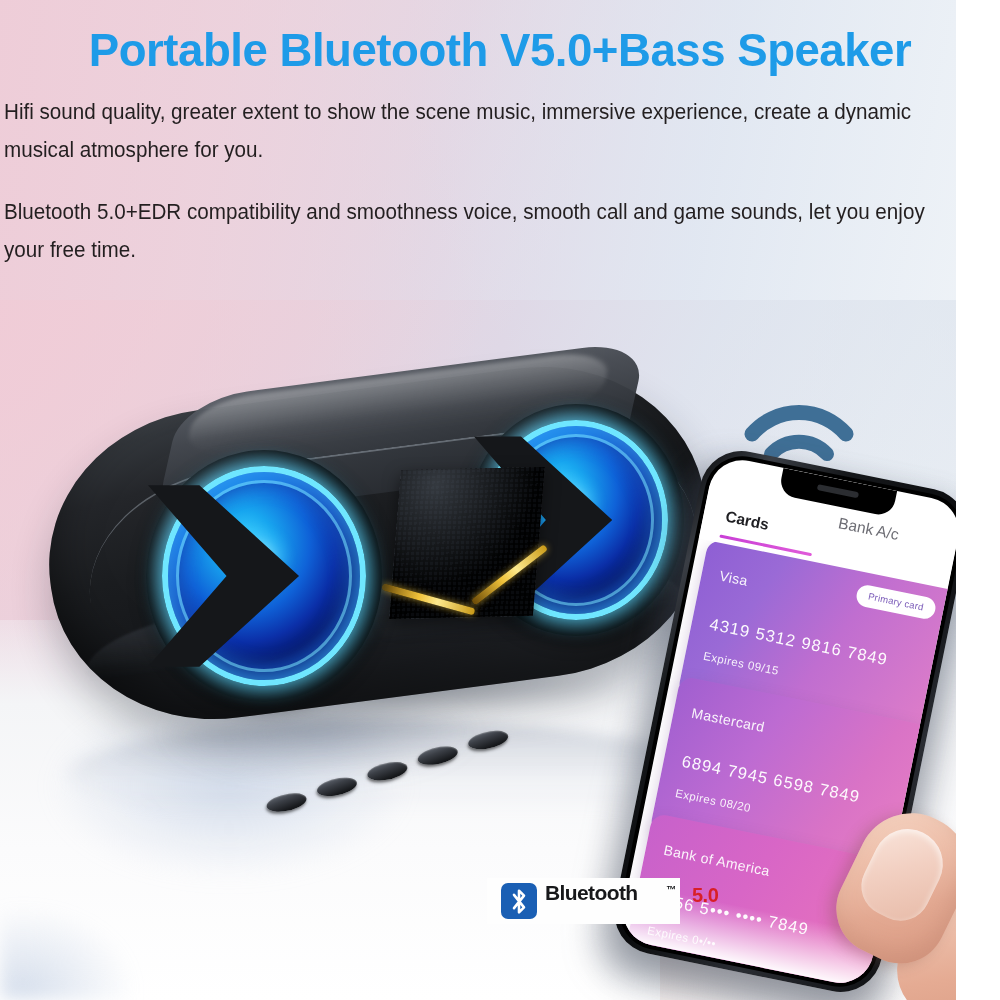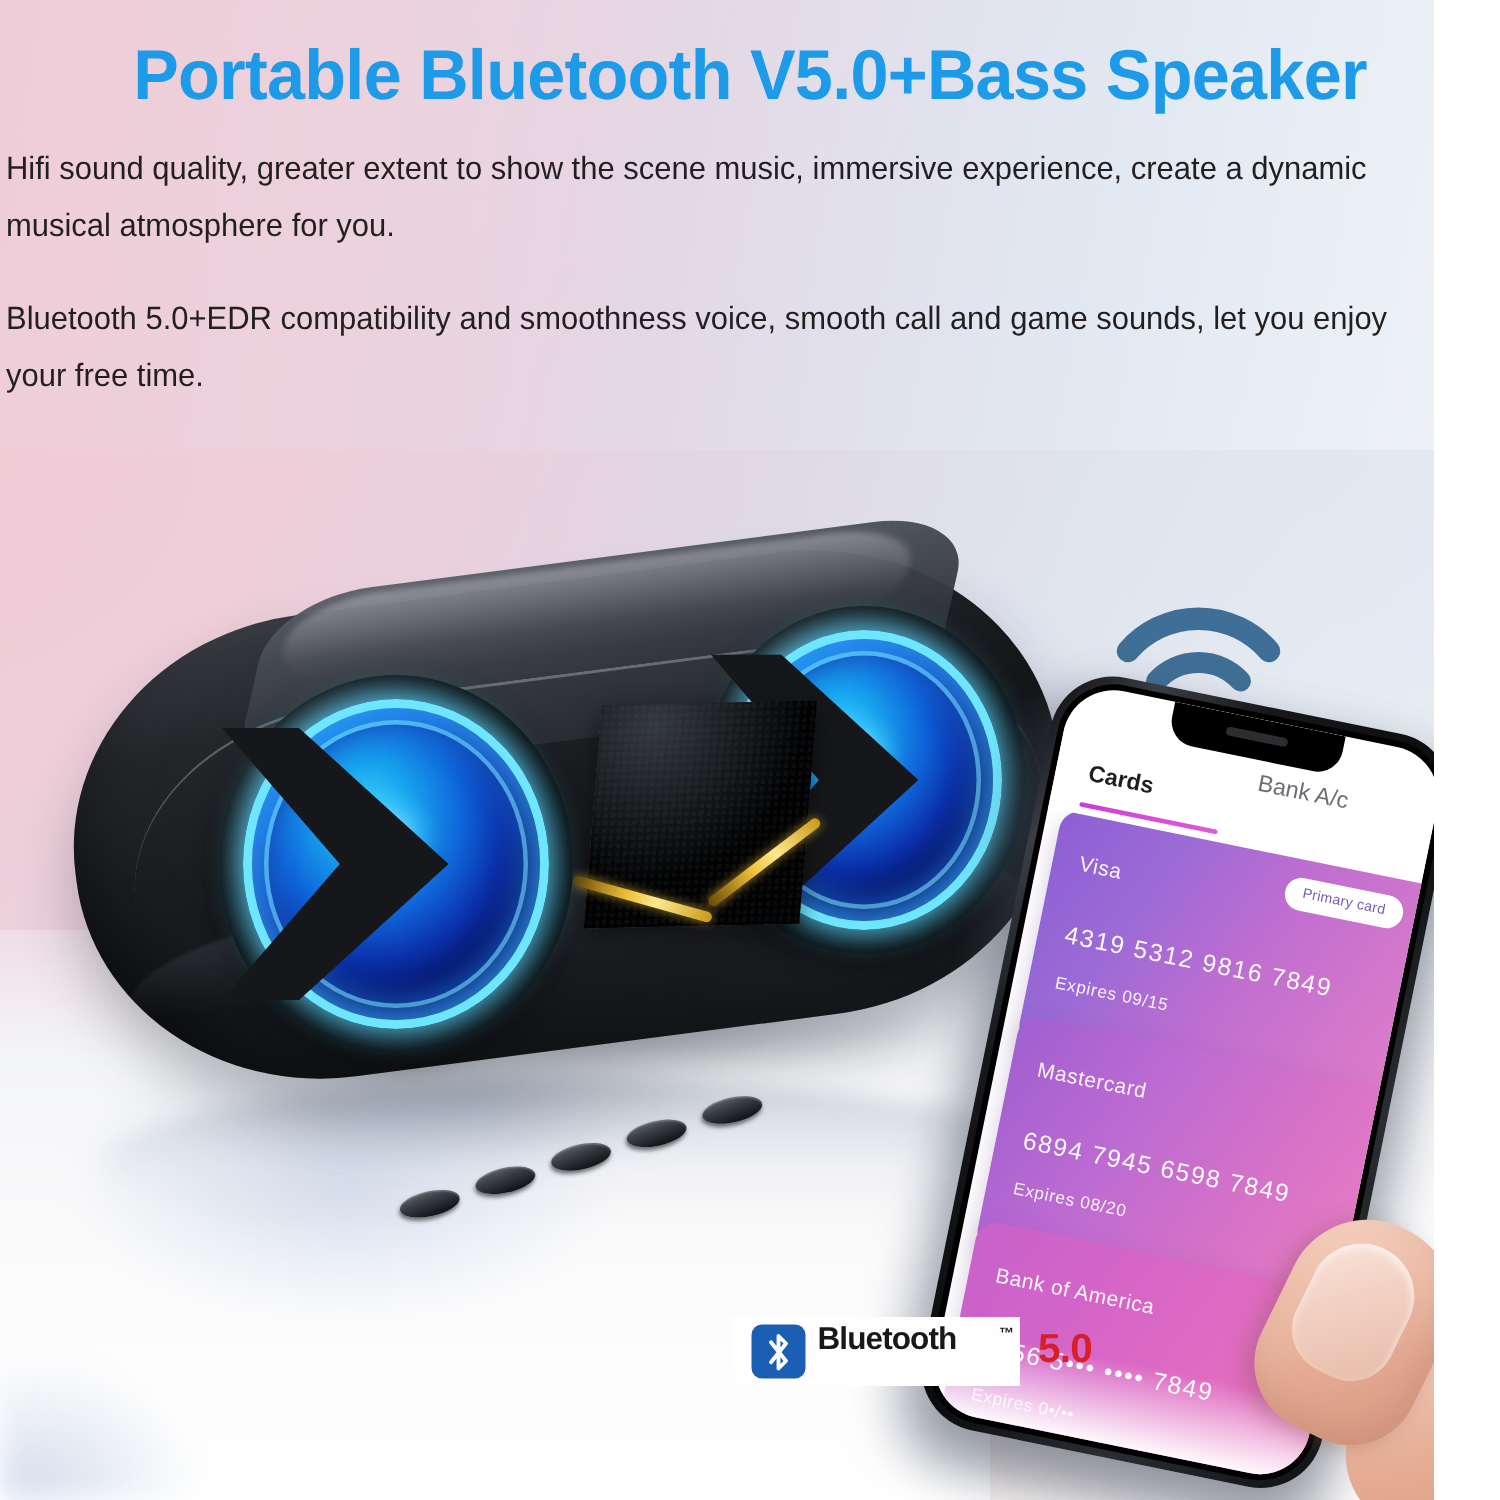--- a/index.html
+++ b/index.html
@@ -191,21 +191,21 @@
 
   
   .bt-badge{position:absolute;left:487px;top:878px;width:250px;height:46px;
     display:flex;align-items:center;}
   .bt-white{position:absolute;left:0;top:0;width:193px;height:46px;background:#fefefe;}
   .bt-mark{position:absolute;left:14px;top:5px;width:36px;height:36px;border-radius:7px;
     background:#1a5fb4;display:flex;align-items:center;justify-content:center;}
   .bt-word{position:absolute;left:58px;top:3px;font-size:21px;font-weight:700;color:#17181a;
     letter-spacing:-.6px;}
   .bt-tm{position:absolute;left:179px;top:6px;font-size:10px;font-weight:700;color:#17181a;}
-  .bt-ver{position:absolute;left:205px;top:6px;font-size:27px;font-weight:700;color:#d81f26;letter-spacing:-.5px;}
+  .bt-ver{position:absolute;left:205px;top:6px;font-size:20px;font-weight:700;color:#d81f26;letter-spacing:-.5px;}
 </style>
 </head>
 <body>
 
 <div class="page">
 
   <div class="bg-base"></div>
   <div class="bg-top-sheen"></div>
   <div class="bg-floor"></div>
   <div class="bg-floor-warm"></div>

